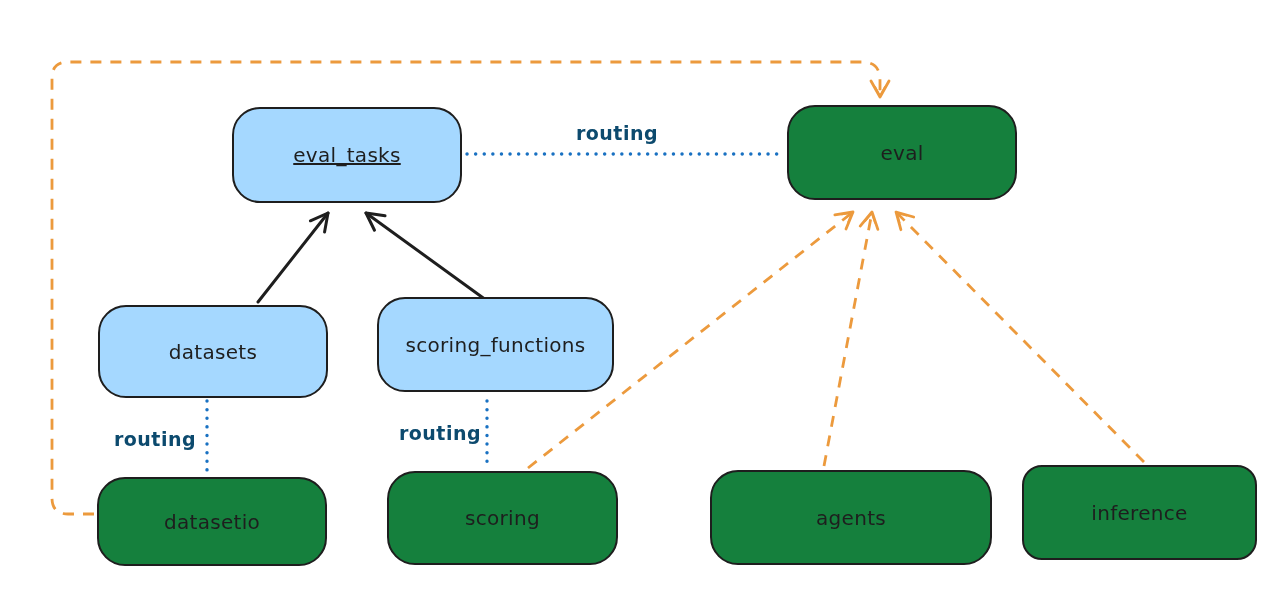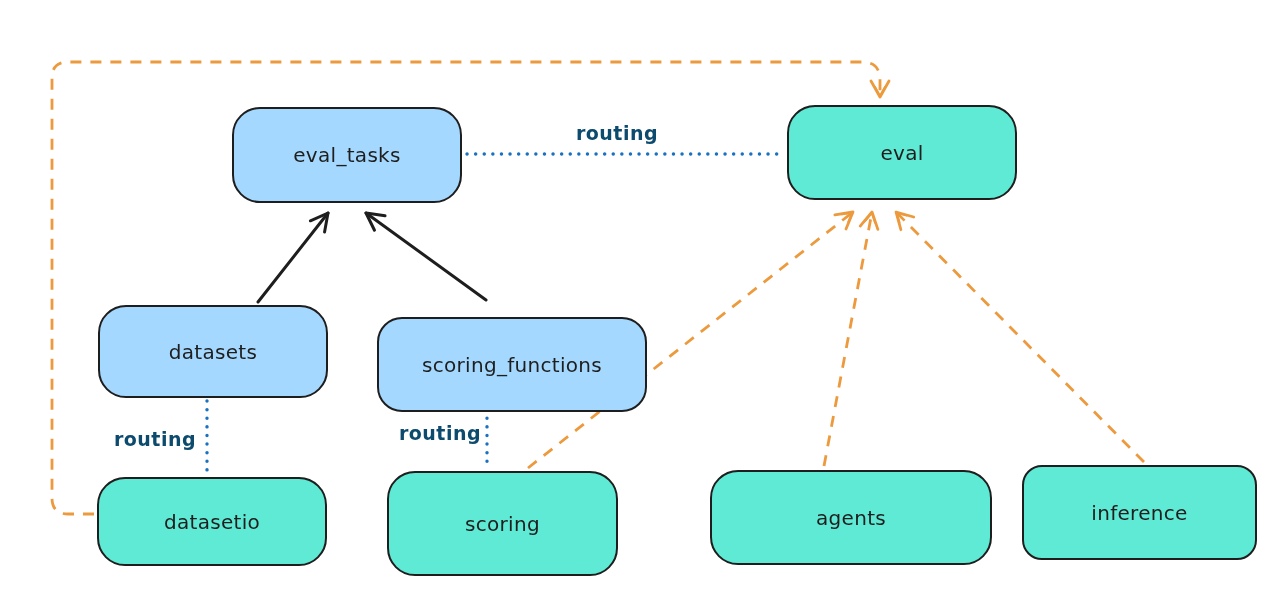--- a/index.html
+++ b/index.html
@@ -28,21 +28,21 @@
     border: 2.5px solid #1e1e1e;
     border-radius: 28px;
     display: flex;
     align-items: center;
     justify-content: center;
     font-size: 20px;
     color: #1e1e1e;
     letter-spacing: 0.3px;
   }
   .node.blue  { background: #a5d8ff; }
-  .node.green { background: #5eead4; }
+  .node.green { background: #15803d; }
   .edge-label {
     position: absolute;
     transform: translate(-50%, -50%);
     color: #0c4a6e;
     font-size: 19px;
     font-weight: bold;
     letter-spacing: 0.5px;
     white-space: nowrap;
   }
   .edge-black  { stroke: #1e1e1e; stroke-width: 3;   fill: none; stroke-linecap: round; }
@@ -71,41 +71,41 @@
     <path class="edge-blue" d="M 467 154 L 782 154"></path>
     <path class="edge-blue" d="M 207 401 L 207 473"></path>
     <path class="edge-blue" d="M 487 401 L 487 467"></path>
 
     <path class="edge-orange" d="M 94 514 L 68 514 Q 52 514 52 498 L 52 78 Q 52 62 68 62 L 862 62 Q 880 62 880 80 L 880 97" marker-end="url(#arrow-orange)"></path>
     <path class="edge-orange" d="M 528 468 L 853 212" marker-end="url(#arrow-orange)"></path>
     <path class="edge-orange" d="M 824 466 L 872 212" marker-end="url(#arrow-orange)"></path>
     <path class="edge-orange" d="M 1144 462 L 896 212" marker-end="url(#arrow-orange)"></path>
   </svg>
 
-  <div class="node blue" style="left:232px;  top:107px; width:230px; height:96px;">
+  <div class="node blue" style="left:232px;  top:107px; width:230px; height:96px;text-decoration:underline;">
     <span>eval_tasks</span>
   </div>
 
   <div class="node green" style="left:787px;  top:105px; width:230px; height:95px;">
     <span>eval</span>
   </div>
 
   <div class="node blue" style="left:98px;   top:305px; width:230px; height:93px;">
     <span>datasets</span>
   </div>
 
-  <div class="node blue" style="left:377px;  top:317px; width:270px; height:95px;border-radius:25px;">
+  <div class="node blue" style="left:377px;  top:297px; width:237px; height:95px;">
     <span>scoring_functions</span>
   </div>
 
   <div class="node green" style="left:97px;   top:477px; width:230px; height:89px;">
     <span>datasetio</span>
   </div>
 
-  <div class="node green" style="left:387px;  top:471px; width:231px; height:105px;">
+  <div class="node green" style="left:387px;  top:471px; width:231px; height:94px;">
     <span>scoring</span>
   </div>
 
   <div class="node green" style="left:710px;  top:470px; width:282px; height:95px;">
     <span>agents</span>
   </div>
 
   <div class="node green" style="left:1022px; top:465px; width:235px; height:95px;border-radius:20px;">
     <span>inference</span>
   </div>

